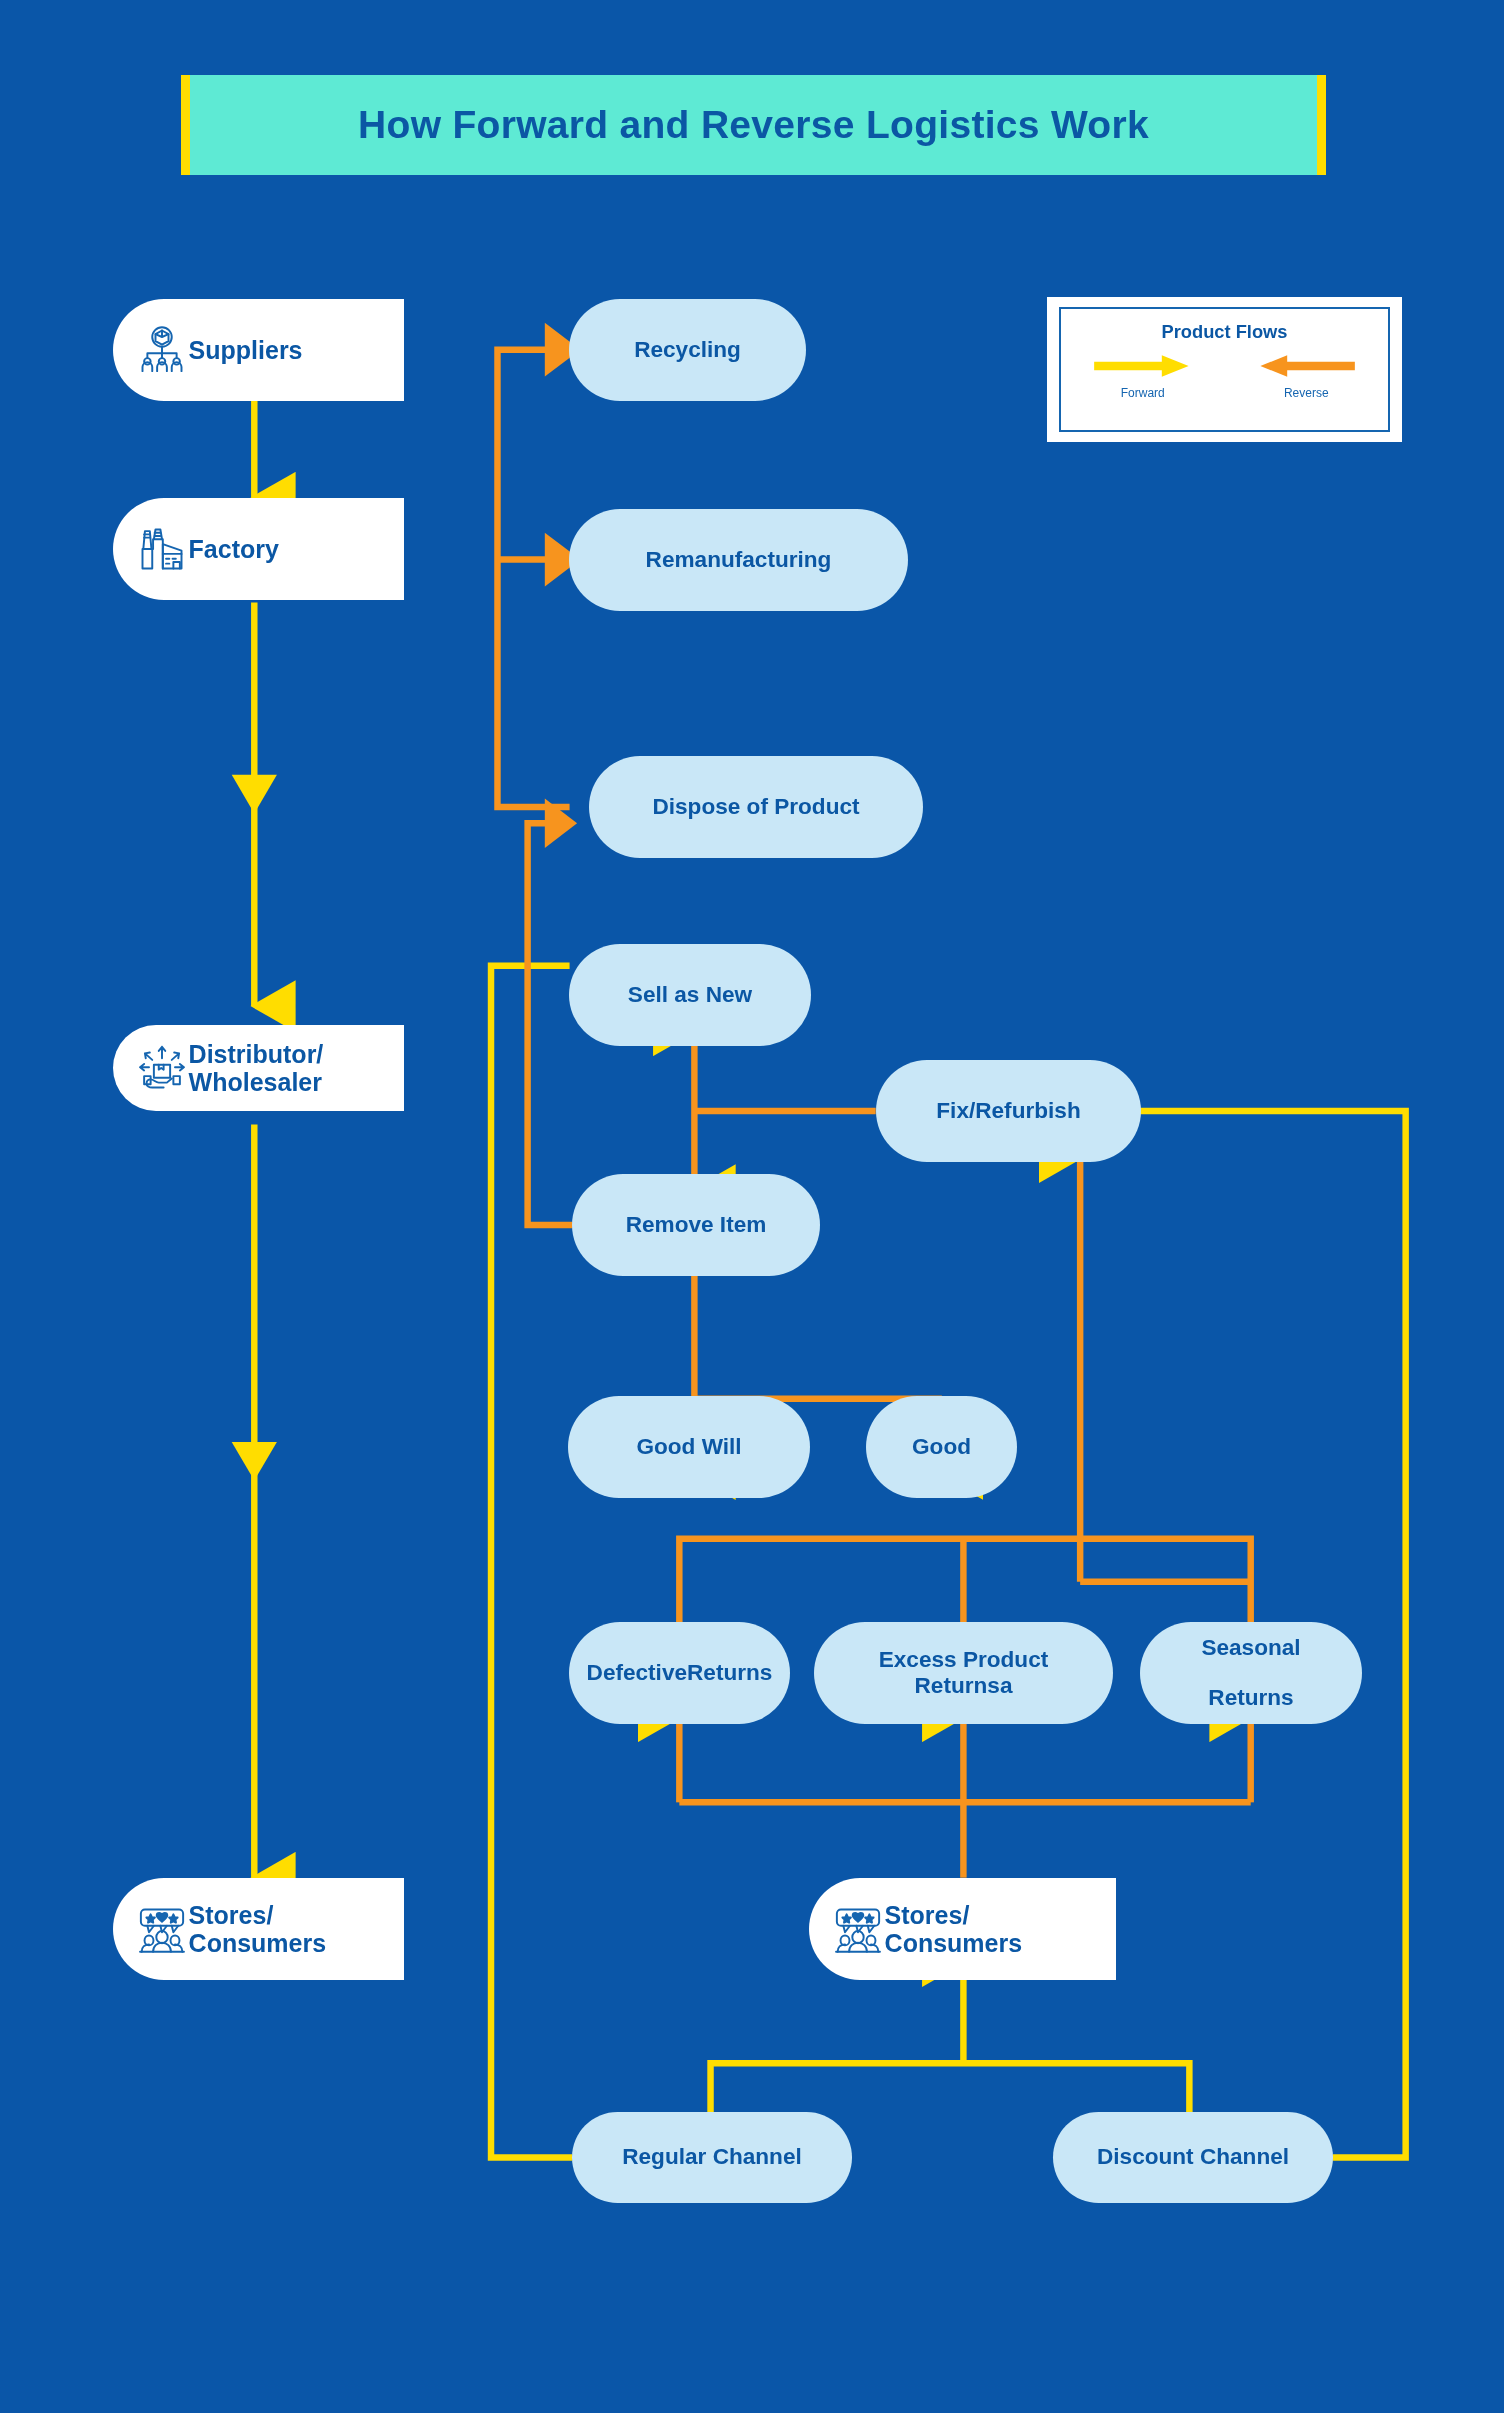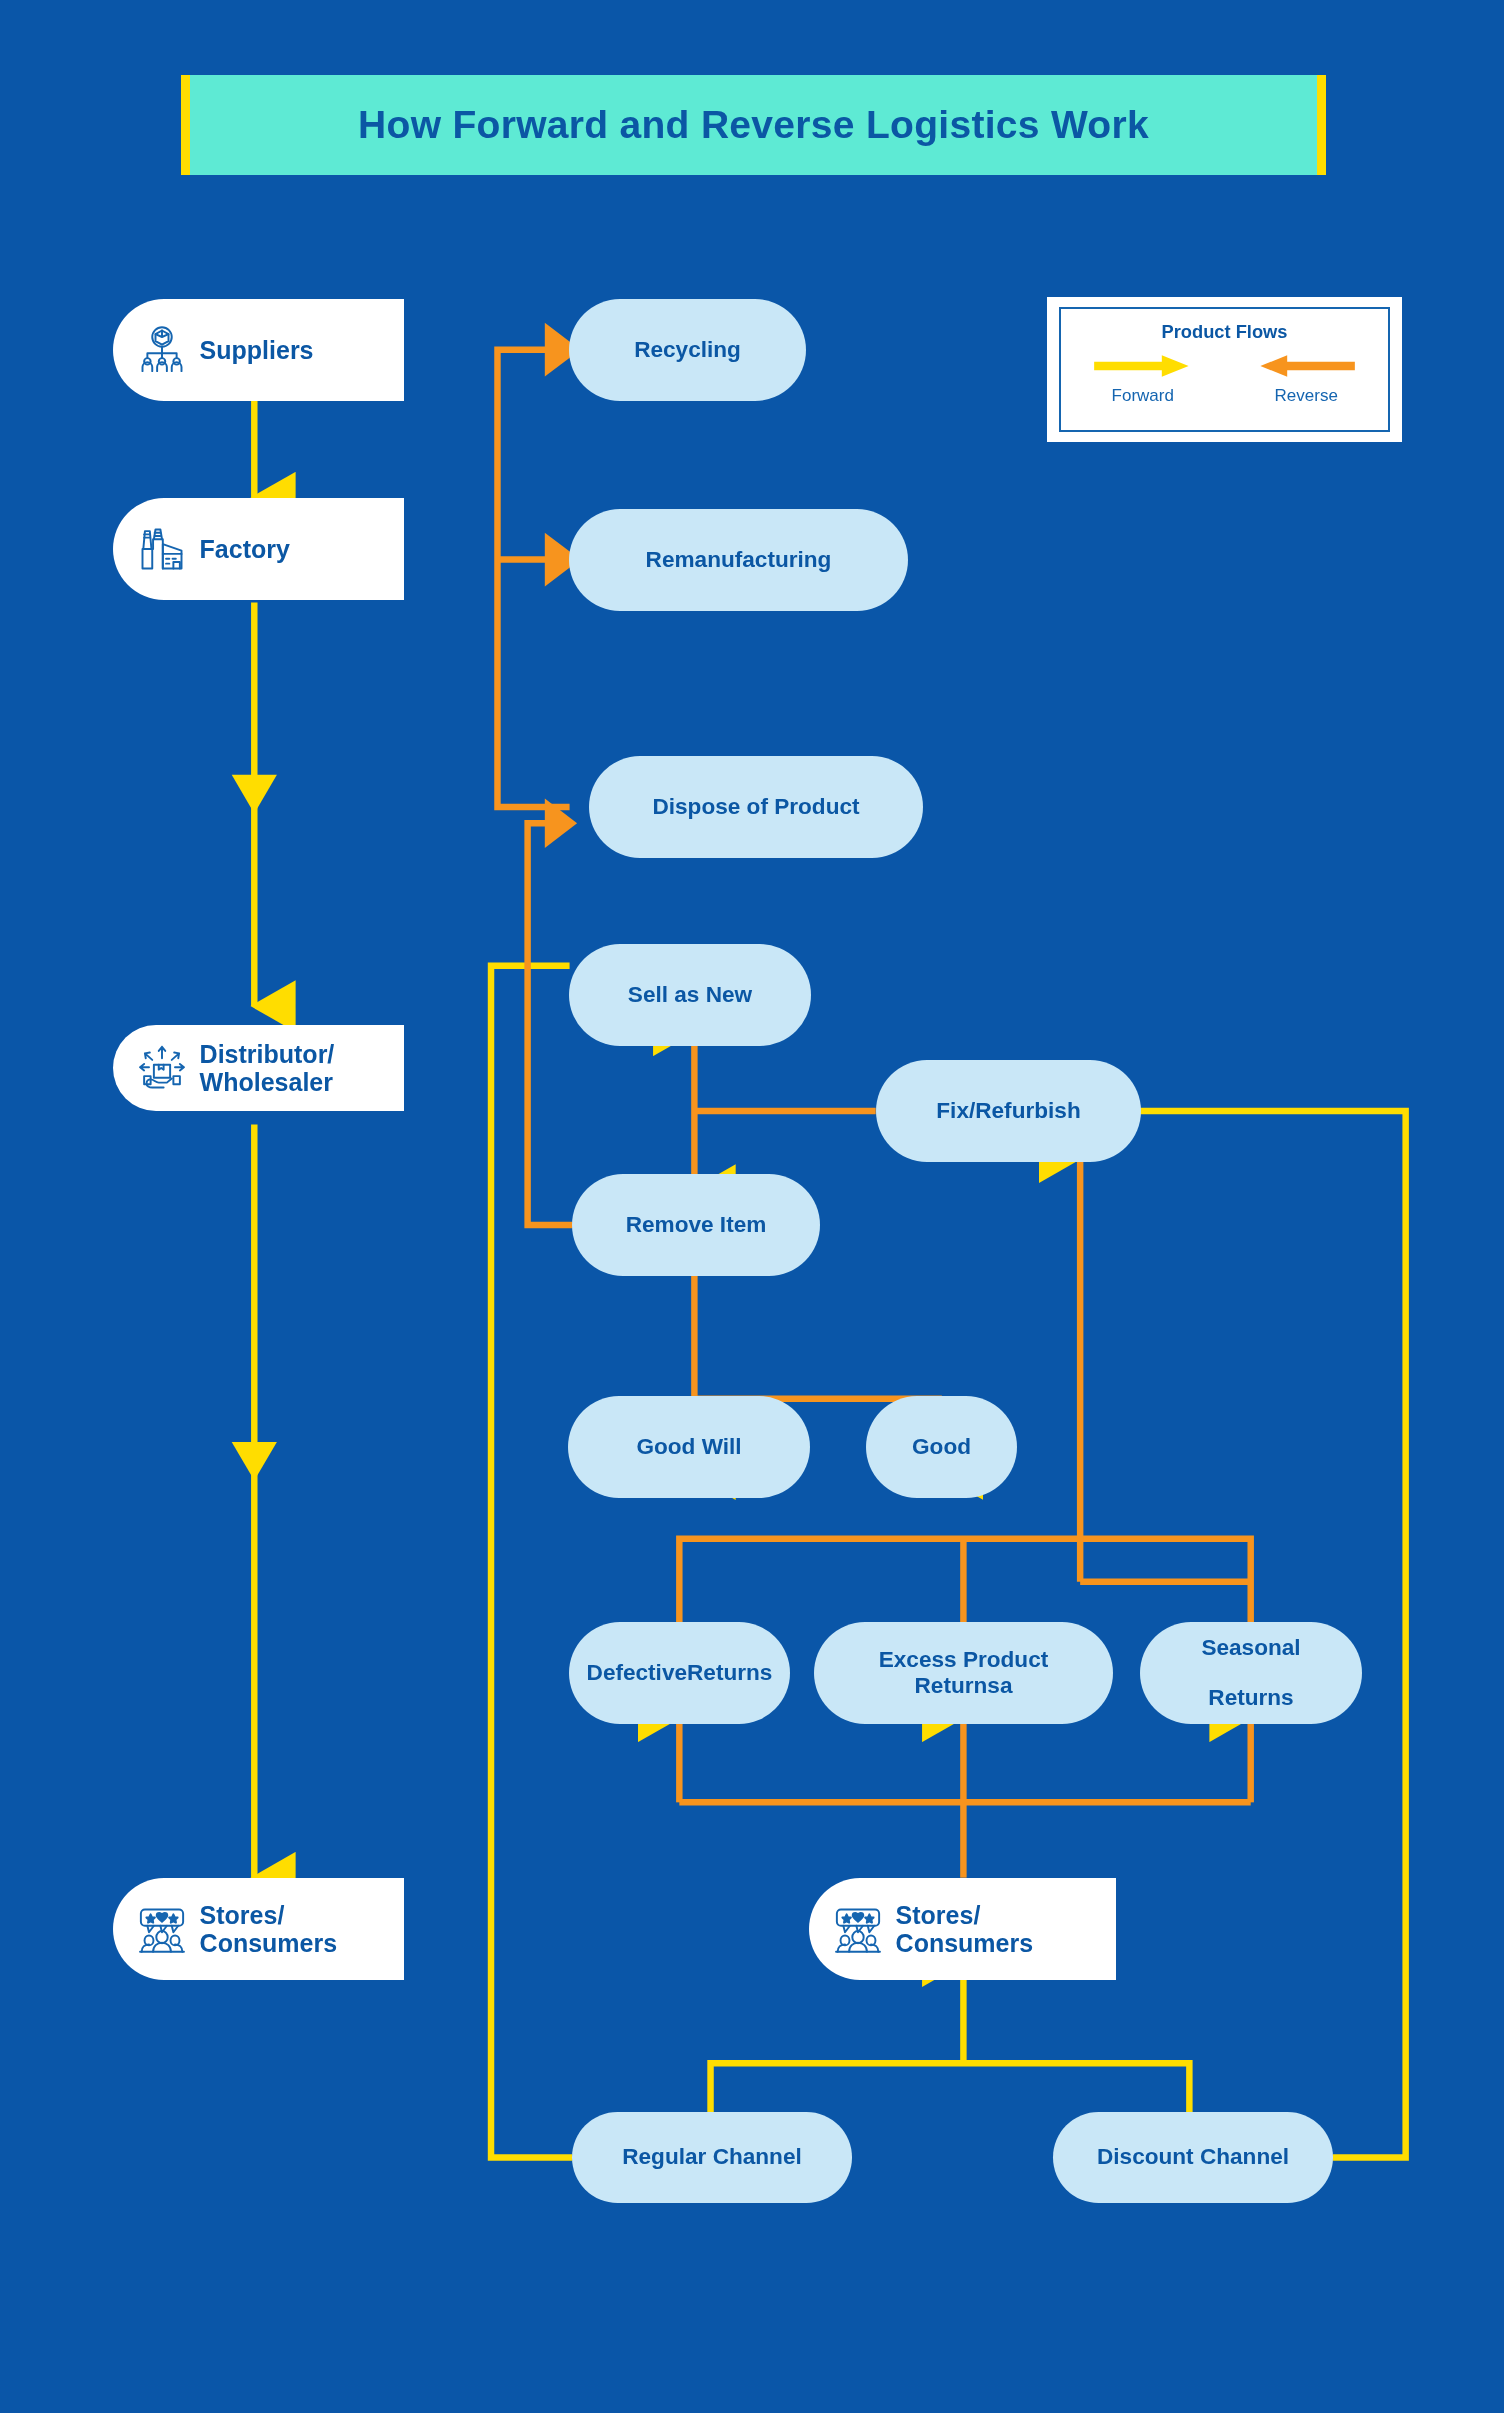--- a/index.html
+++ b/index.html
@@ -22,21 +22,21 @@
   .title-banner .bar.right{right:0;}
   .title-text{
     color:#0b57a4;font-size:39px;font-weight:bold;letter-spacing:0.3px;
     text-align:center;z-index:2;
   }
 
   
   .wnode{
     position:absolute;background:#ffffff;
     border-radius:65px 0 0 65px;
-    display:flex;align-items:center;gap:12px;
+    display:flex;align-items:center;gap:1px;
     padding-left:22.6px;box-sizing:border-box;
     z-index:5;
   }
   .wnode .wlabel{
     color:#0b57a4;font-size:25px;font-weight:bold;line-height:1.12;
   }
   .wnode svg{flex:0 0 auto;}
 
   
   .pill{
@@ -56,21 +56,21 @@
     border:2.2px solid #1565b0;box-sizing:border-box;
     display:flex;flex-direction:column;align-items:center;
   }
   .legend-title{
     color:#0b57a4;font-size:18.3px;font-weight:bold;margin-top:12px;
   }
   .legend-rows{
     display:flex;width:100%;justify-content:space-around;margin-top:9.7px;
   }
   .legend-col{display:flex;flex-direction:column;align-items:center;}
-  .legend-col .lbl{color:#1565b0;font-size:17px;margin-top:5.4px;}
+  .legend-col .lbl{color:#1565b0;font-size:12px;margin-top:5.4px;}
 </style>
 </head>
 <body>
 
 <div id="stage">
 
   <svg id="wires" viewBox="0 0 2796 4485" xmlns="http://www.w3.org/2000/svg">
     <defs>
       <marker id="ytri-down" markerWidth="8" markerHeight="7" refX="4" refY="6.4" orient="auto" markerUnits="strokeWidth">
         <path d="M0,0 L8,0 L4,7 Z" fill="#ffdd00"></path>

